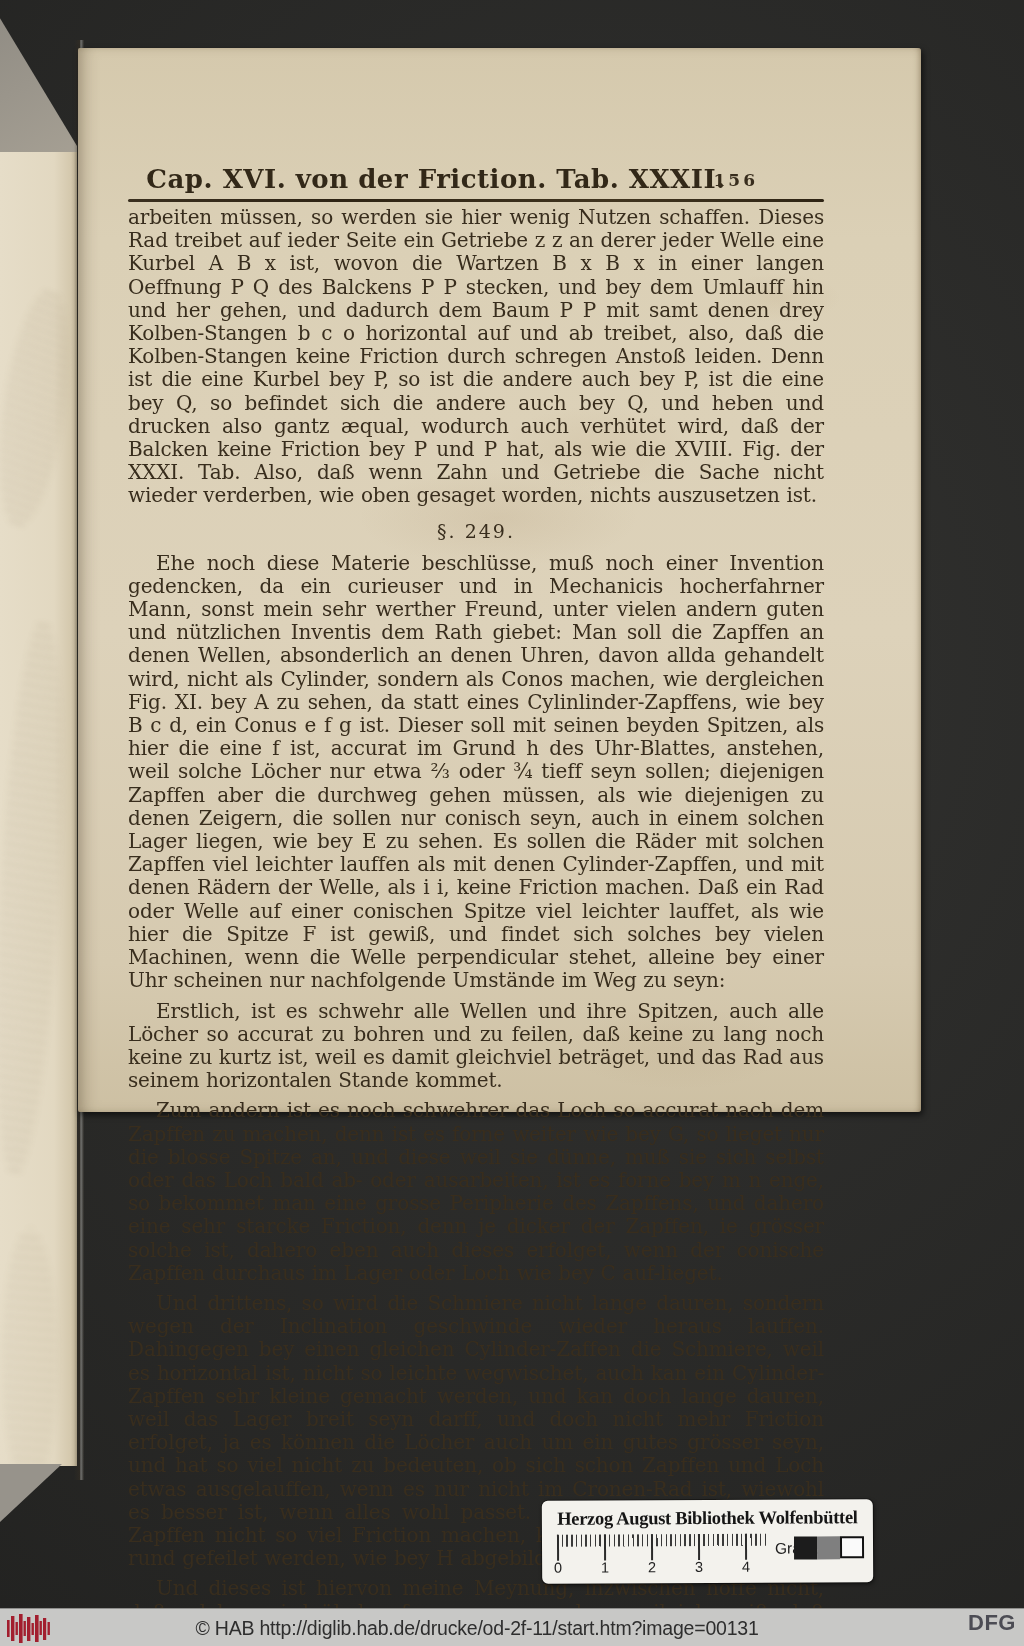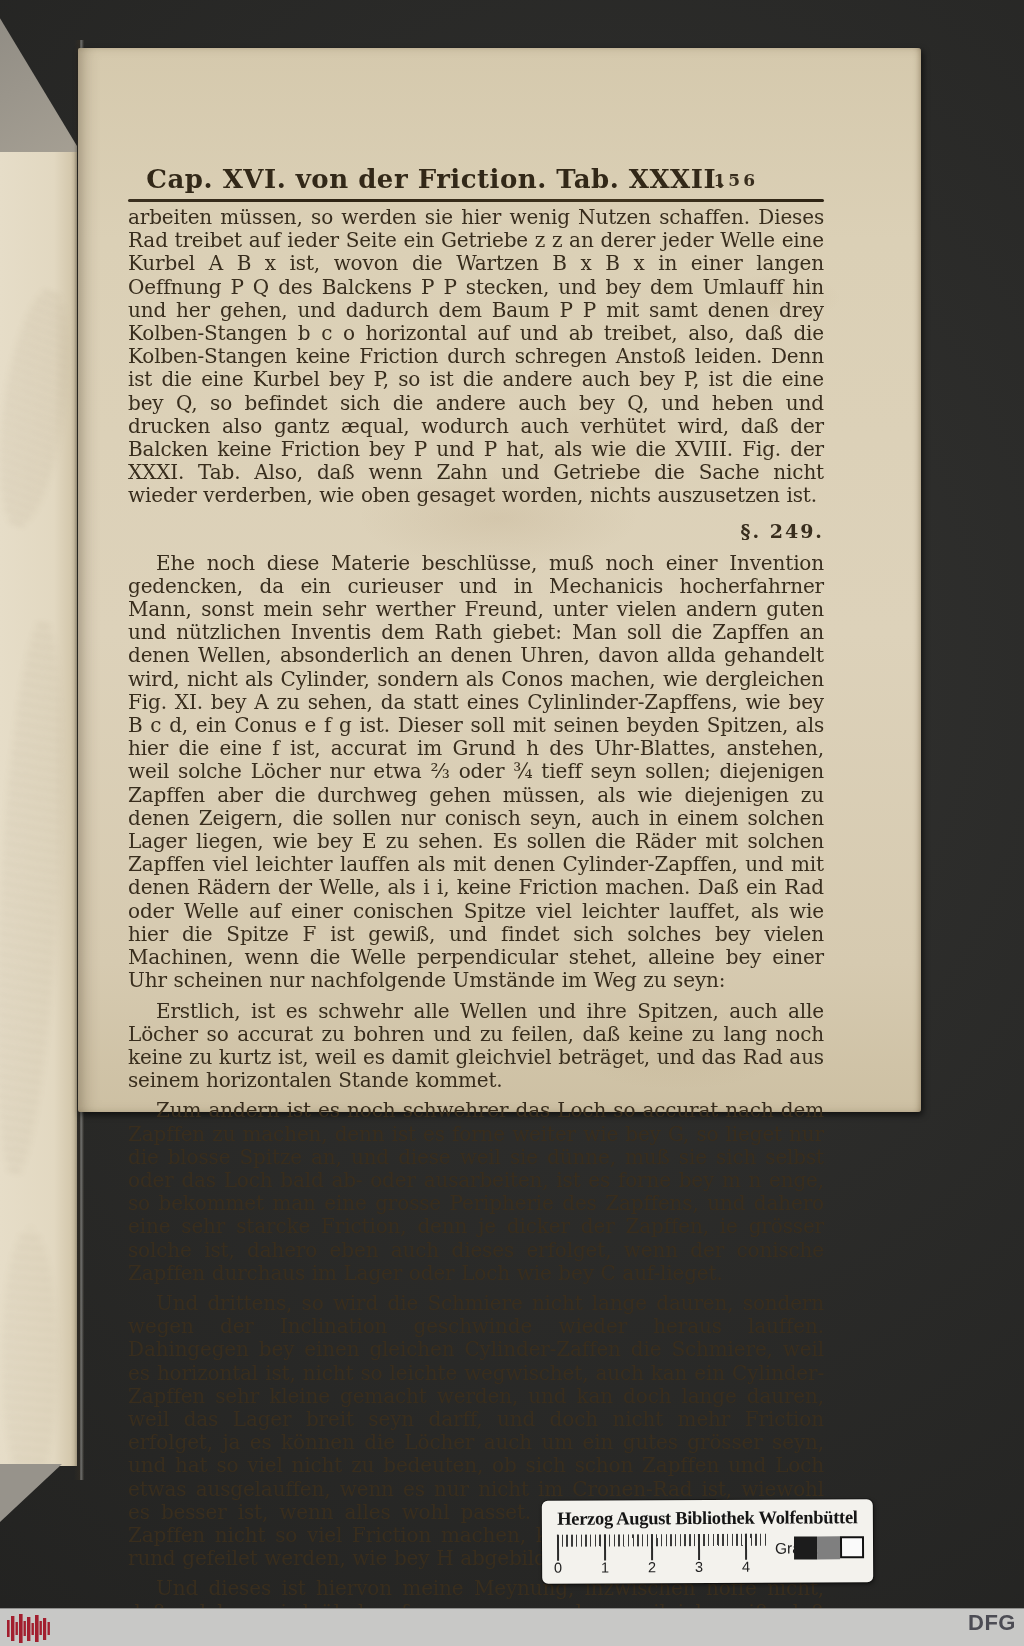--- a/index.html
+++ b/index.html
@@ -44,21 +44,21 @@
   .pg-header{position:relative;margin:0 0 4px 0;}
   .pg-title{text-align:center;font-size:26px;font-weight:600;letter-spacing:.5px;
     padding-right:80px;white-space:nowrap;color:#30261704;color:#322818;}
   .pg-num{position:absolute;right:66px;top:6px;font-size:17px;letter-spacing:3px;font-weight:600;}
   .head-rule{height:3px;margin-top:5px;
     background:linear-gradient(90deg,#3a2f1f 0%,#2e2414 30%,#40341f 70%,#2e2414 100%);
     border-radius:2px;}
   p{margin:0;text-align:justify;font-size:20px;line-height:23.2px;letter-spacing:-0.15px;word-spacing:.5px;}
   p.indent{text-indent:28px;}
   p + p{margin-top:7px;}
-  .sec-head{text-align:right;font-size:19px;margin:12px 0 10px 0;letter-spacing:2px;font-weight:bold;}
+  .sec-head{text-align:center;font-size:19px;margin:12px 0 10px 0;letter-spacing:2px;}
   .sec-end{text-align:right;padding-right:108px;font-size:18px;margin-top:10px;letter-spacing:1px;}
   
   .card{position:absolute;left:542px;top:1500px;width:331px;height:83px;
     background:#f3f2ed;border-radius:6px;box-shadow:0 0 0 1px rgba(0,0,0,.35), 1px 2px 4px rgba(0,0,0,.5);
     transform:rotate(-.3deg);}
   .card-title{font-family:"Liberation Serif", serif;font-weight:700;font-size:18.5px;
     color:#161616;text-align:center;margin-top:8px;letter-spacing:-0.3px;white-space:nowrap;}
   .ruler-zone{position:relative;height:46px;margin-top:3px;}
   .ticks-mm{position:absolute;left:15px;top:2px;width:212px;height:12px;
     background:repeating-linear-gradient(90deg,#3a3a3a 0 1.4px,transparent 1.4px 4.72px);}
@@ -156,14 +156,15 @@
       <rect x="13" y="2" width="3.6" height="29"></rect>
       <rect x="17.5" y="9" width="2.4" height="15"></rect>
       <rect x="21" y="5" width="3.4" height="24"></rect>
       <rect x="25.5" y="11" width="2.4" height="12"></rect>
       <rect x="29" y="3" width="3.6" height="27"></rect>
       <rect x="33.5" y="9" width="2.4" height="14"></rect>
       <rect x="37" y="6" width="3.2" height="22"></rect>
       <rect x="41.5" y="10" width="2.4" height="13"></rect>
     </g>
   </svg>
+  <div class="footer-url">© HAB http://diglib.hab.de/drucke/od-2f-11/start.htm?image=00131</div>
   <div class="dfg">DFG</div>
 </div>
 
 </body></html>

